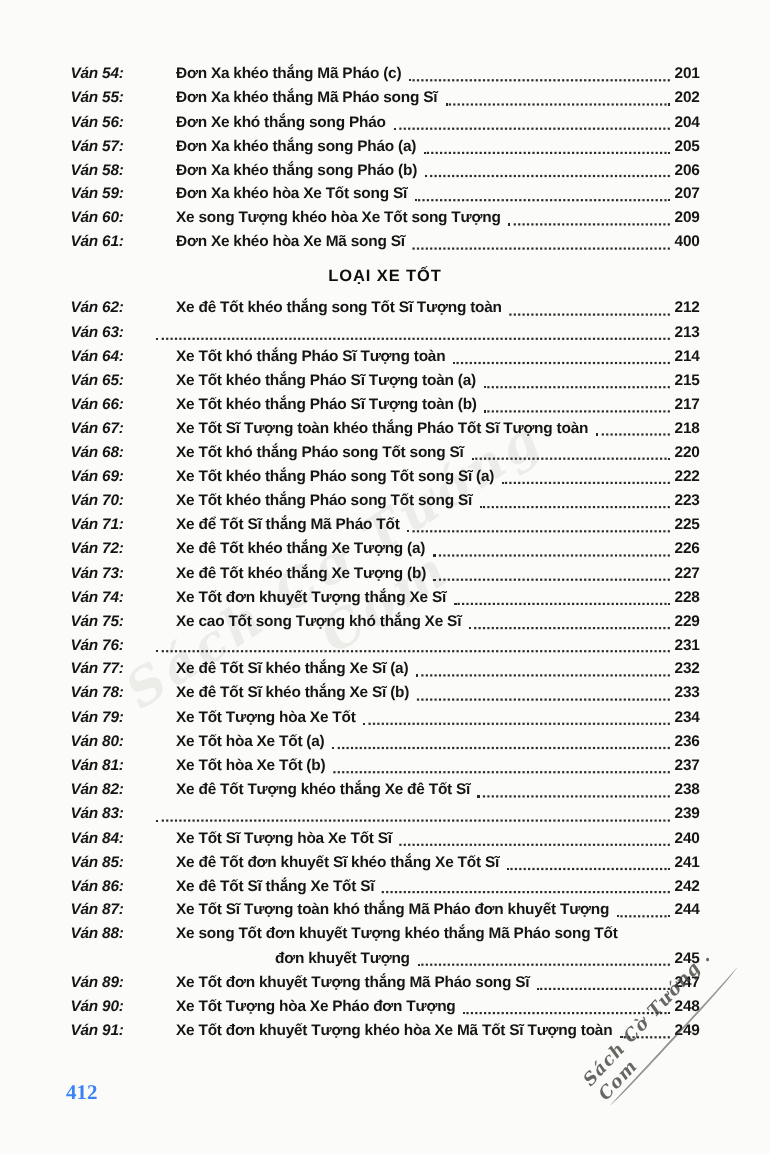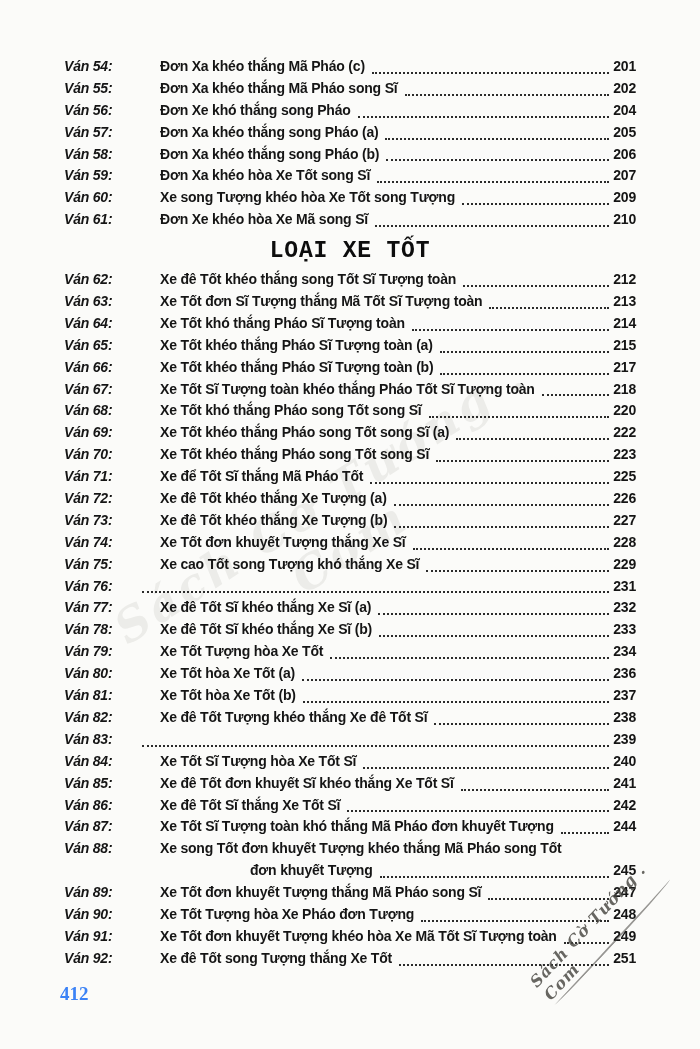--- a/index.html
+++ b/index.html
@@ -45,22 +45,22 @@
     align-self: flex-end;
     border-bottom: 2px dotted #2b2b2b;
     margin: 0 3px 4px 7px;
   }
   .toc-row .pg {
     flex: none;
     min-width: 24px;
     text-align: right;
   }
   .section-heading {
-    font-family: Liberation Mono, monospace;
-    font-size: 23px;
+    font-family: Liberation Sans, sans-serif;
+    font-size: 15px;
     font-weight: 700;
     letter-spacing: 0.8px;
     text-align: center;
     line-height: 26px;
     margin: 7px 0 5px 0;
     color: #0d0d0d;
   }
   .footer-number {
     position: absolute;
     left: 60px; top: 983px;
@@ -155,32 +155,31 @@
       <div class="toc-row">
         <span class="lbl">Ván 60:</span>
         <span class="ttl">Xe song Tượng  khéo hòa Xe Tốt song Tượng</span>
         <span class="dots"></span>
         <span class="pg">209</span>
       </div>
       <div class="toc-row">
         <span class="lbl">Ván 61:</span>
         <span class="ttl">Đơn Xe khéo hòa Xe Mã song Sĩ</span>
         <span class="dots"></span>
-        <span class="pg">210</span>
+        <span class="pg">400</span>
       </div>
       <div class="section-heading">LOẠI XE TỐT</div>
       <div class="toc-row">
         <span class="lbl">Ván 62:</span>
         <span class="ttl">Xe đê Tốt  khéo thắng song Tốt Sĩ Tượng toàn</span>
         <span class="dots"></span>
         <span class="pg">212</span>
       </div>
       <div class="toc-row">
         <span class="lbl">Ván 63:</span>
-        <span class="ttl">Xe Tốt đơn Sĩ Tượng  thắng Mã Tốt Sĩ Tượng toàn</span>
         <span class="dots"></span>
         <span class="pg">213</span>
       </div>
       <div class="toc-row">
         <span class="lbl">Ván 64:</span>
         <span class="ttl">Xe Tốt khó thắng Pháo Sĩ Tượng toàn</span>
         <span class="dots"></span>
         <span class="pg">214</span>
       </div>
       <div class="toc-row">
@@ -339,26 +338,20 @@
         <span class="lbl">Ván 90:</span>
         <span class="ttl">Xe Tốt Tượng hòa Xe Pháo đơn Tượng</span>
         <span class="dots"></span>
         <span class="pg">248</span>
       </div>
       <div class="toc-row">
         <span class="lbl">Ván 91:</span>
         <span class="ttl">Xe Tốt đơn khuyết Tượng  khéo hòa Xe Mã Tốt Sĩ Tượng toàn</span>
         <span class="dots"></span>
         <span class="pg">249</span>
-      </div>
-      <div class="toc-row">
-        <span class="lbl">Ván 92:</span>
-        <span class="ttl">Xe đê Tốt song Tượng thắng Xe Tốt</span>
-        <span class="dots"></span>
-        <span class="pg">251</span>
       </div>
     </div>
 
   <div class="footer-number">412</div>
 
   <div class="wm-corner">
     <span>Sách Cờ Tướng . Com</span>
     <span class="swash"></span>
   </div>
 

